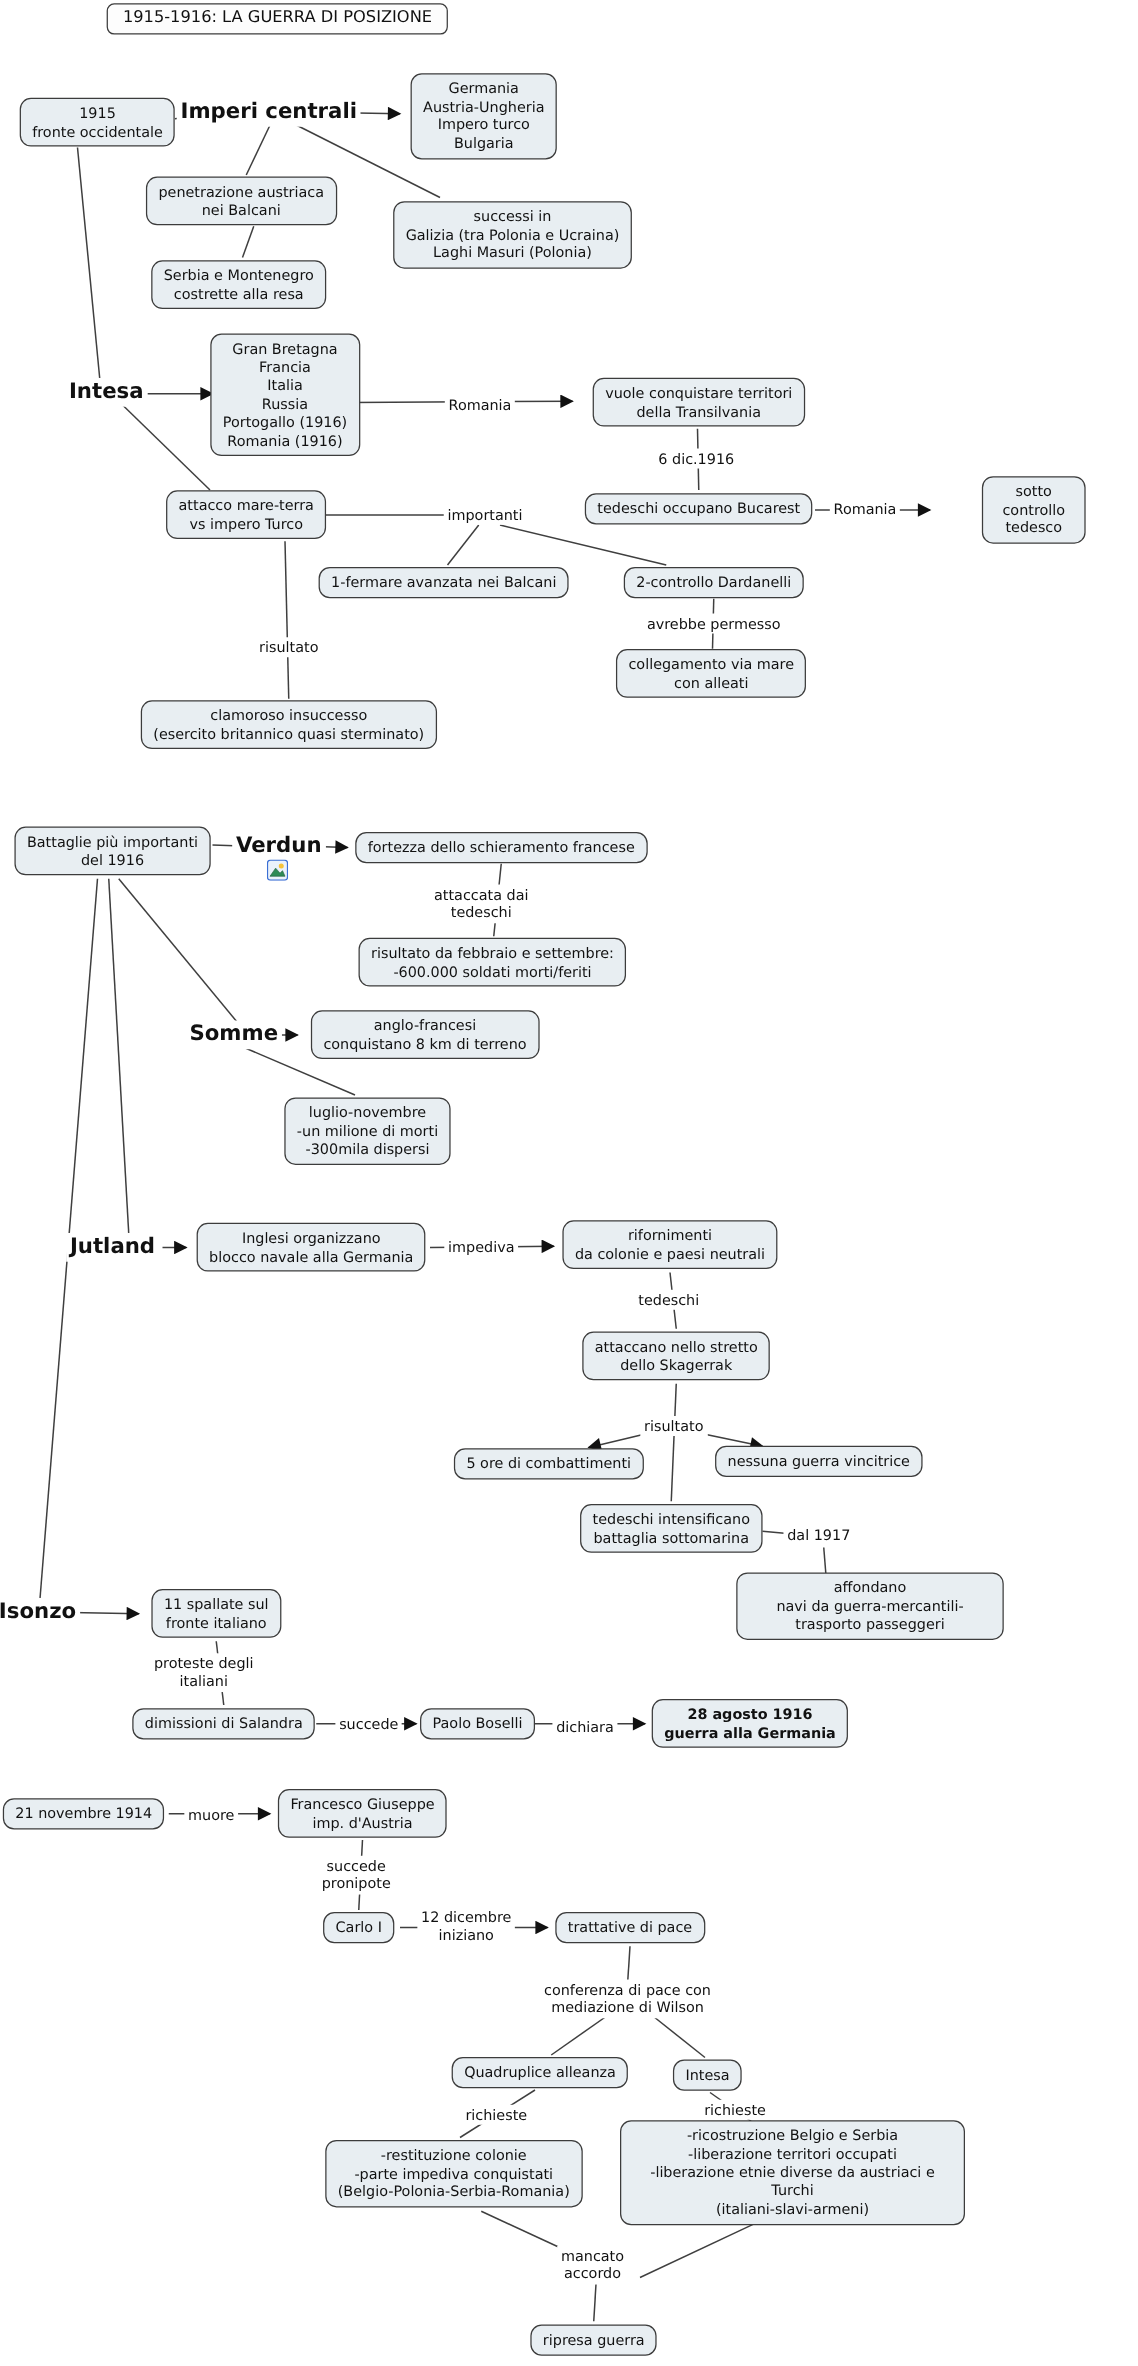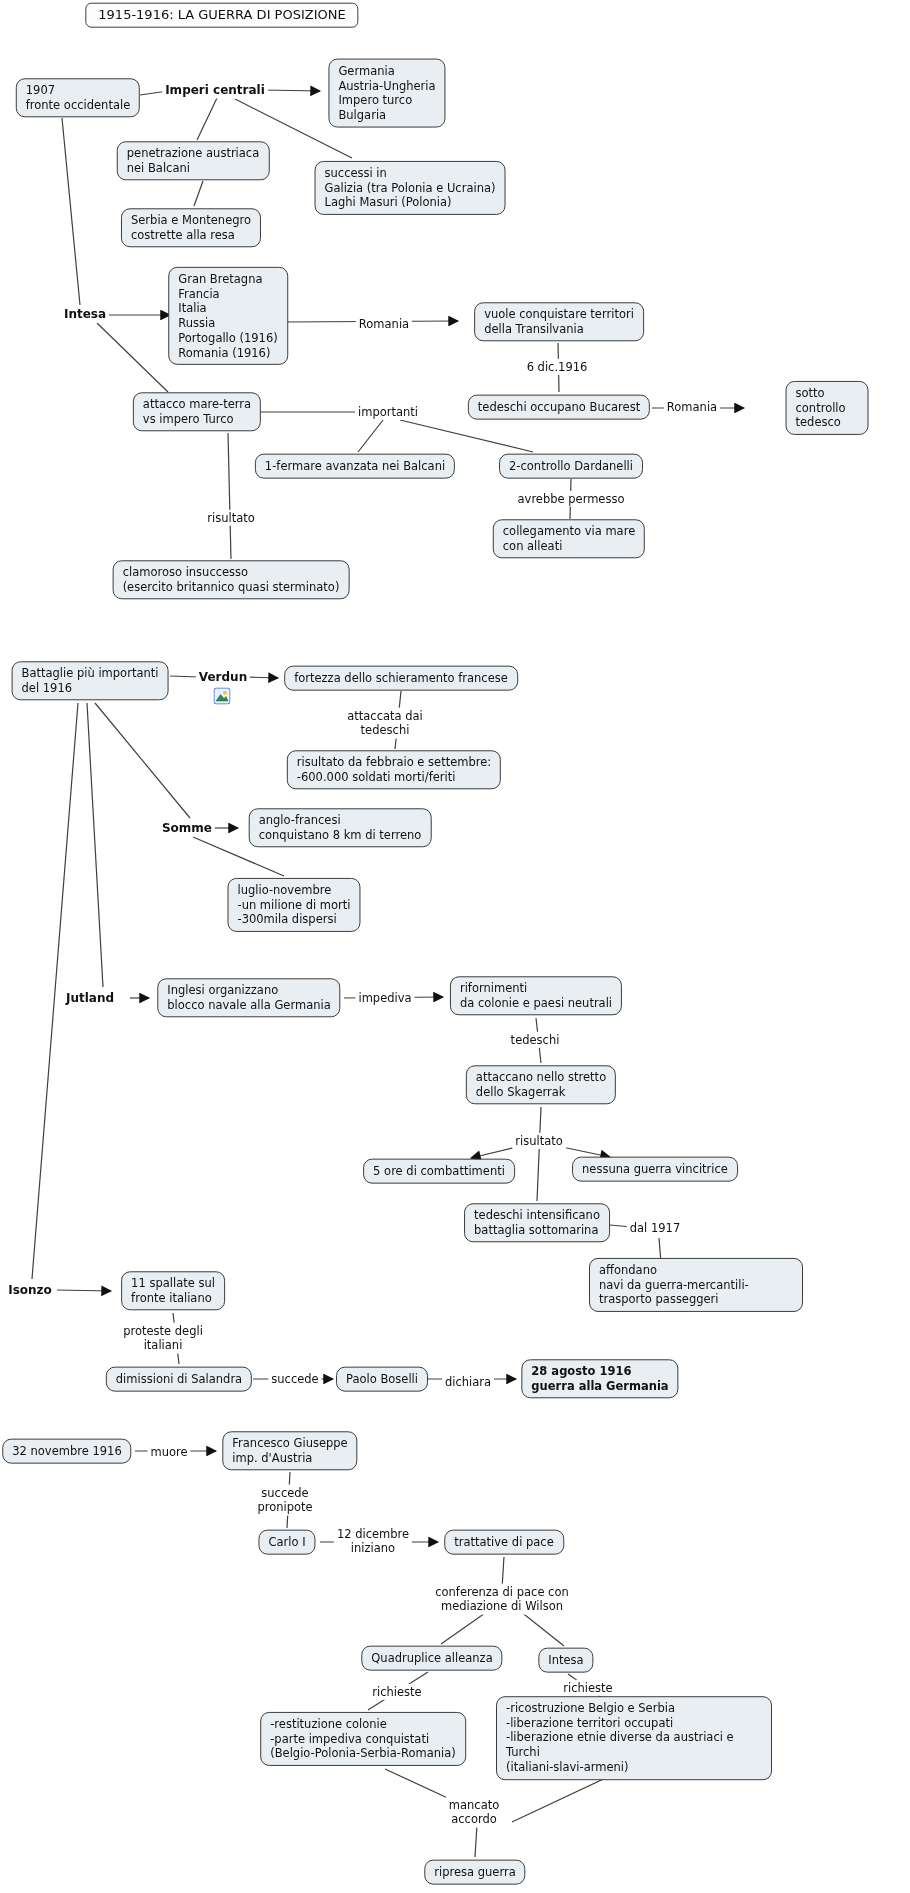--- a/index.html
+++ b/index.html
@@ -2,31 +2,31 @@
 <html><head>
 <meta charset="utf-8">
 <style>
   html,body{margin:0;padding:0;background:#ffffff;}
   body{width:910px;height:1893px;position:relative;overflow:hidden;
        font-family:"DejaVu Sans","Liberation Sans",sans-serif;color:#111;}
   #edges{position:absolute;left:0;top:0;z-index:1;}
   .node{
     position:absolute;transform:translate(-50%,-50%);z-index:3;
     background:#e8eef2;border:1px solid #3c3c3c;border-radius:9px;
-    padding:4px 9px;font-size:11.5px;line-height:1.28;
+    padding:4px 9px;font-size:11.5px;line-height:1.28;text-align:center;
     white-space:pre-line;box-sizing:border-box;
   }
   .node.title-node{background:#fdfdfd;font-size:13px;border-radius:6px;padding:3px 12px;}
   .node.bold{font-weight:bold;}
   .label{
     position:absolute;transform:translate(-50%,-50%);z-index:4;
     background:#ffffff;font-size:11.5px;line-height:1.25;text-align:center;
     white-space:pre-line;padding:1px 3px;
   }
-  .label.bold{font-weight:bold;font-size:12px;}
+  .label.bold{font-weight:bold;font-size:17px;}
   .attach-icon{position:absolute;transform:translate(-50%,-50%);z-index:5;line-height:0;}
 </style>
 </head>
 <body>
 
 <svg id="edges" width="910" height="1893">
   <defs>
     <marker id="arrow" viewBox="0 0 10 10" refX="9" refY="5" markerWidth="11" markerHeight="9" orient="auto-start-reverse">
       <path d="M0,0 L10,5 L0,10 z" fill="#111"></path>
     </marker>
@@ -77,21 +77,21 @@
     <line x1="428" y1="1672" x2="368" y2="1710"></line>
     <line x1="568" y1="1674" x2="608" y2="1702"></line>
     <line x1="385" y1="1769" x2="452" y2="1800"></line>
     <line x1="612" y1="1775" x2="512" y2="1822"></line>
     <line x1="477" y1="1824" x2="475" y2="1857"></line>
   </g>
 </svg>
 
 <div class="node title-node" style="left:222px;top:15px">1915-1916: LA GUERRA DI POSIZIONE</div>
 
-<div class="node" style="left:78px;top:98px">1907
+<div class="node" style="left:78px;top:98px">1915
 fronte occidentale</div>
 <div class="node" style="left:387px;top:93px">Germania
 Austria-Ungheria
 Impero turco
 Bulgaria</div>
 <div class="node" style="left:193px;top:161px">penetrazione austriaca
 nei Balcani</div>
 <div class="node" style="left:410px;top:188px">successi in
 Galizia (tra Polonia e Ucraina)
 Laghi Masuri (Polonia)</div>
@@ -136,21 +136,21 @@
 <div class="node" style="left:537px;top:1223px">tedeschi intensificano
 battaglia sottomarina</div>
 <div class="node" style="left:696px;top:1285px">affondano
 navi da guerra-mercantili-trasporto passeggeri</div>
 <div class="node" style="left:173px;top:1291px">11 spallate sul
 fronte italiano</div>
 <div class="node" style="left:179px;top:1379px">dimissioni di Salandra</div>
 <div class="node" style="left:382px;top:1379px">Paolo Boselli</div>
 <div class="node bold" style="left:600px;top:1379px">28 agosto 1916
 guerra alla Germania</div>
-<div class="node" style="left:67px;top:1451px">32 novembre 1916</div>
+<div class="node" style="left:67px;top:1451px">21 novembre 1914</div>
 <div class="node" style="left:290px;top:1451px">Francesco Giuseppe
 imp. d'Austria</div>
 <div class="node" style="left:287px;top:1542px">Carlo I</div>
 <div class="node" style="left:504px;top:1542px">trattative di pace</div>
 <div class="node" style="left:432px;top:1658px">Quadruplice alleanza</div>
 <div class="node" style="left:566px;top:1660px">Intesa</div>
 <div class="node" style="left:363px;top:1739px">-restituzione colonie
 -parte impediva conquistati
 (Belgio-Polonia-Serbia-Romania)</div>
 <div class="node" style="left:634px;top:1738px">-ricostruzione Belgio e Serbia

